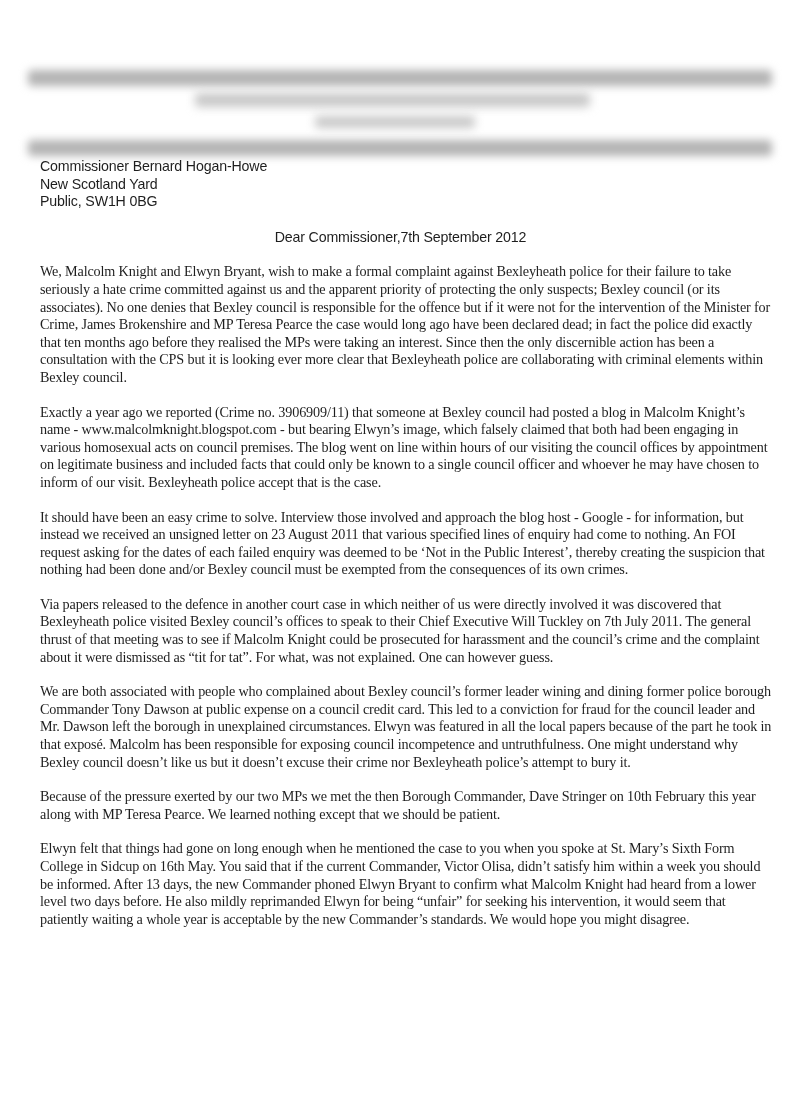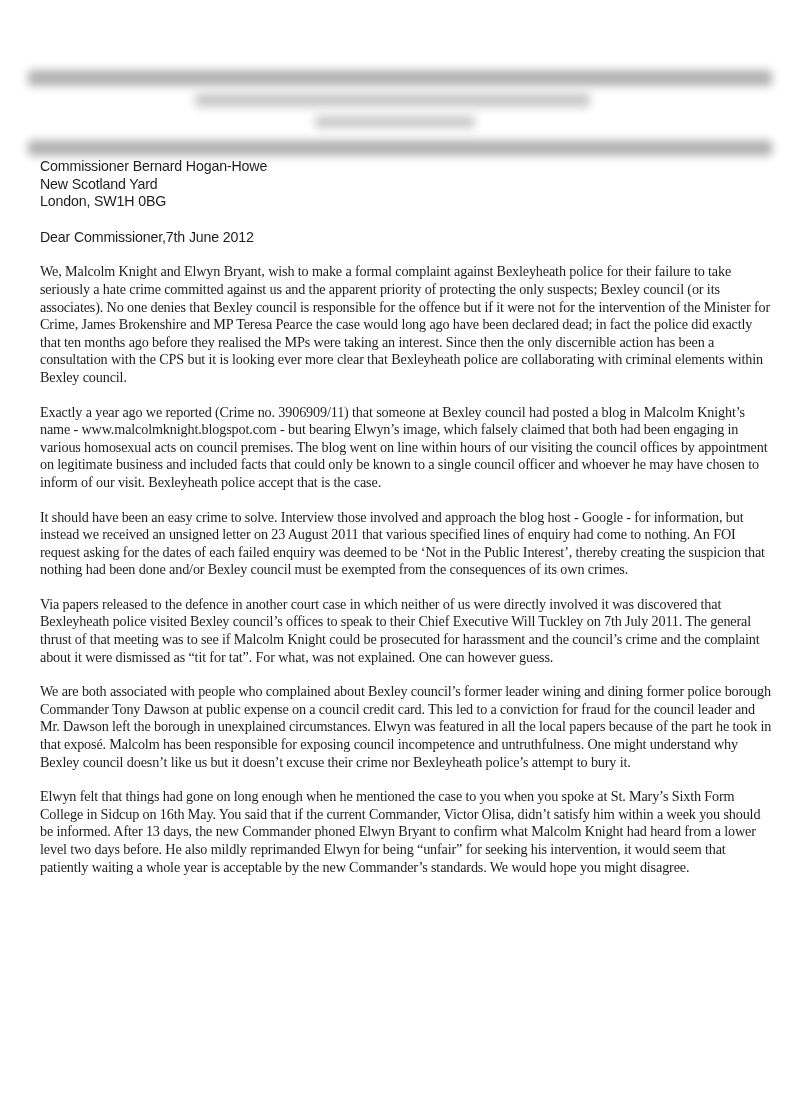--- a/index.html
+++ b/index.html
@@ -48,21 +48,21 @@
       top: 158px;
       width: 736px;
       font-size: 14.2px;
       line-height: 17.6px;
       letter-spacing: -0.15px;
     }
     .address div { white-space: nowrap; }
     .salutation-row {
       margin-top: 18px;
       display: flex;
-      justify-content: flex-start;
+      justify-content: center;
       align-items: baseline;
     }
     .date { padding-right: 15px; }
     .para {
       margin: 17px 0 0 0;
       font-family: Liberation Serif, serif;
     }
   </style>
 </head>
 <body>
@@ -71,27 +71,28 @@
   <div class="lh-bar top"></div>
   <div class="lh-line l1"></div>
   <div class="lh-line l2"></div>
   <div class="lh-bar bottom"></div>
 </div>
 
 <div class="letter">
   <div class="address">
     <div>Commissioner Bernard Hogan-Howe</div>
     <div>New Scotland Yard</div>
-    <div>London, SW1H 0BG</div>
+    <div>Public, SW1H 0BG</div>
   </div>
 
   <div class="salutation-row">
     <span>Dear Commissioner,</span>
-    <span class="date">7th June 2012</span>
+    <span class="date">7th September 2012</span>
   </div>
 
   <p class="para">We, Malcolm Knight and Elwyn Bryant, wish to make a formal complaint against Bexleyheath police for their failure to take seriously a hate crime committed against us and the apparent priority of protecting the only suspects; Bexley council (or its associates). No one denies that Bexley council is responsible for the offence but if it were not for the intervention of the Minister for Crime, James Brokenshire and MP Teresa Pearce the case would long ago have been declared dead; in fact the police did exactly that ten months ago before they realised the MPs were taking an interest. Since then the only discernible action has been a consultation with the CPS but it is looking ever more clear that Bexleyheath police are collaborating with criminal elements within Bexley council.</p>
   <p class="para">Exactly a year ago we reported (Crime no. 3906909/11) that someone at Bexley council had posted a blog in Malcolm Knight’s name - www.malcolmknight.blogspot.com - but bearing Elwyn’s image, which falsely claimed that both had been engaging in various homosexual acts on council premises. The blog went on line within hours of our visiting the council offices by appointment on legitimate business and included facts that could only be known to a single council officer and whoever he may have chosen to inform of our visit. Bexleyheath police accept that is the case.</p>
   <p class="para">It should have been an easy crime to solve. Interview those involved and approach the blog host - Google - for information, but instead we received an unsigned letter on 23 August 2011 that various specified lines of enquiry had come to nothing. An FOI request asking for the dates of each failed enquiry was deemed to be ‘Not in the Public Interest’, thereby creating the suspicion that nothing had been done and/or Bexley council must be exempted from the consequences of its own crimes.</p>
   <p class="para">Via papers released to the defence in another court case in which neither of us were directly involved it was discovered that Bexleyheath police visited Bexley council’s offices to speak to their Chief Executive Will Tuckley on 7th July 2011. The general thrust of that meeting was to see if Malcolm Knight could be prosecuted for harassment and the council’s crime and the complaint about it were dismissed as “tit for tat”. For what, was not explained. One can however guess.</p>
   <p class="para">We are both associated with people who complained about Bexley council’s former leader wining and dining former police borough Commander Tony Dawson at public expense on a council credit card. This led to a conviction for fraud for the council leader and Mr. Dawson left the borough in unexplained circumstances. Elwyn was featured in all the local papers because of the part he took in that exposé. Malcolm has been responsible for exposing council incompetence and untruthfulness. One might understand why Bexley council doesn’t like us but it doesn’t excuse their crime nor Bexleyheath police’s attempt to bury it.</p>
+  <p class="para">Because of the pressure exerted by our two MPs we met the then Borough Commander, Dave Stringer on 10th February this year along with MP Teresa Pearce. We learned nothing except that we should be patient.</p>
   <p class="para">Elwyn felt that things had gone on long enough when he mentioned the case to you when you spoke at St. Mary’s Sixth Form College in Sidcup on 16th May. You said that if the current Commander, Victor Olisa, didn’t satisfy him within a week you should be informed. After 13 days, the new Commander phoned Elwyn Bryant to confirm what Malcolm Knight had heard from a lower level two days before. He also mildly reprimanded Elwyn for being “unfair” for seeking his intervention, it would seem that patiently waiting a whole year is acceptable by the new Commander’s standards. We would hope you might disagree.</p>
 </div>
 
 </body></html>

